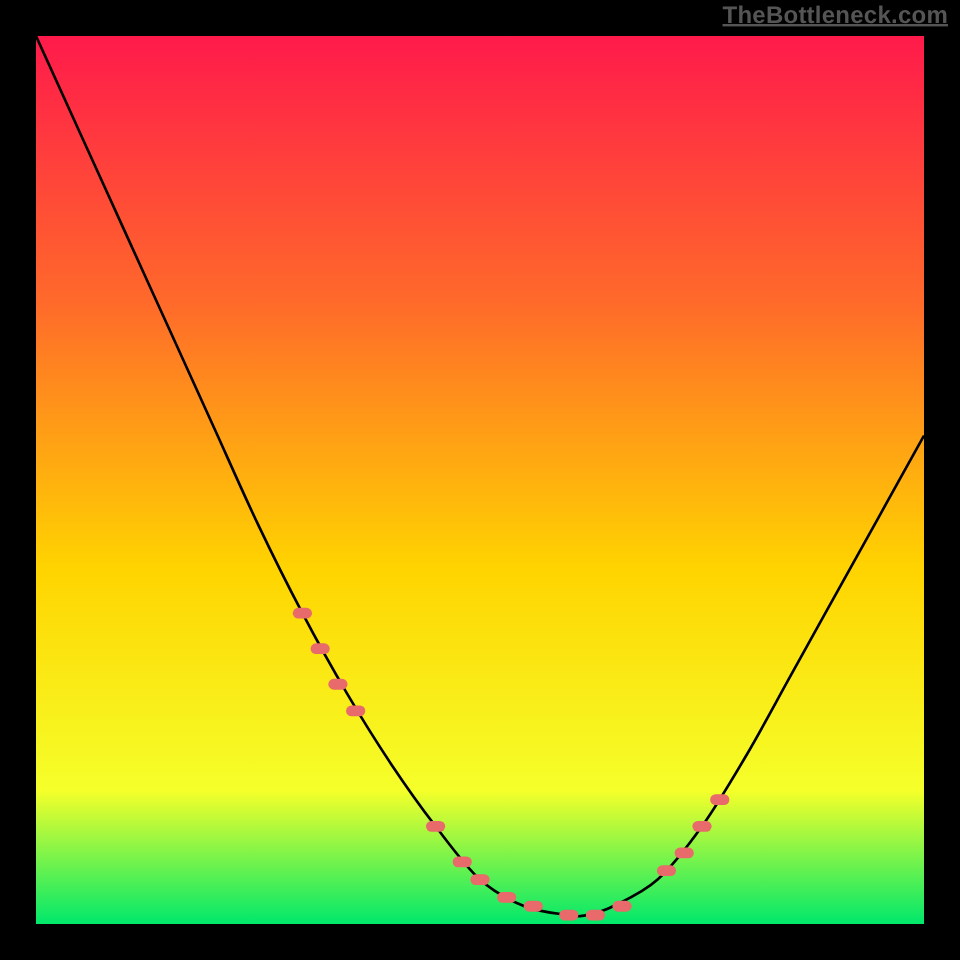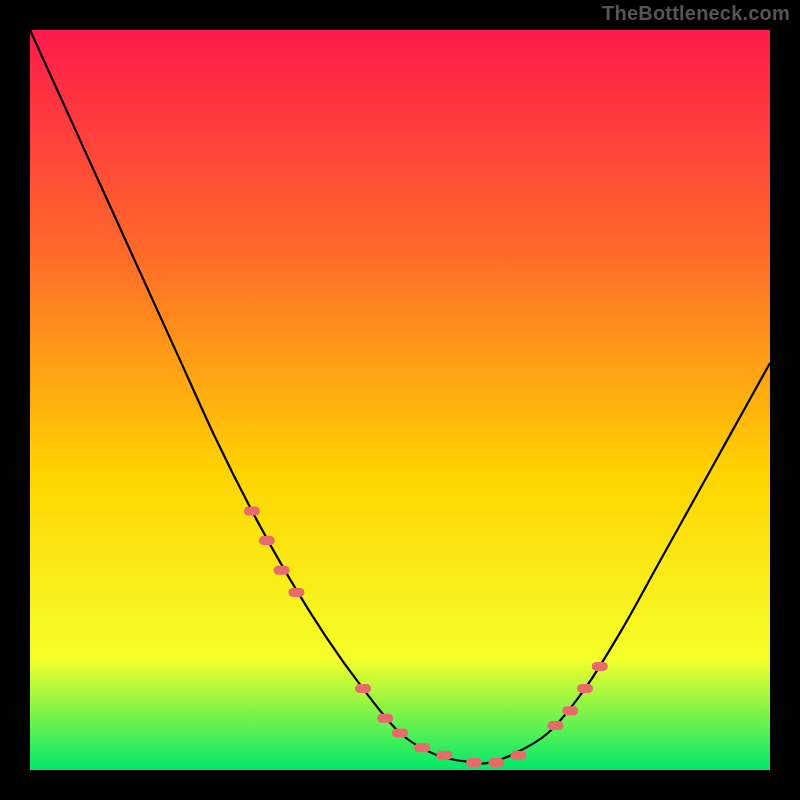--- a/index.html
+++ b/index.html
@@ -19,20 +19,21 @@
   }
   .watermark {
     position: absolute;
     top: 2px;
     right: 10px;
     color: #555;
     font-size: 20px;
     font-weight: 600;
     letter-spacing: 0.2px;
     z-index: 10;
+    text-decoration: underline;
   }
   .plot {
     position: absolute;
     left: 30px;
     top: 30px;
     width: 740px;
     height: 740px;
   }
   svg {
     display: block;

